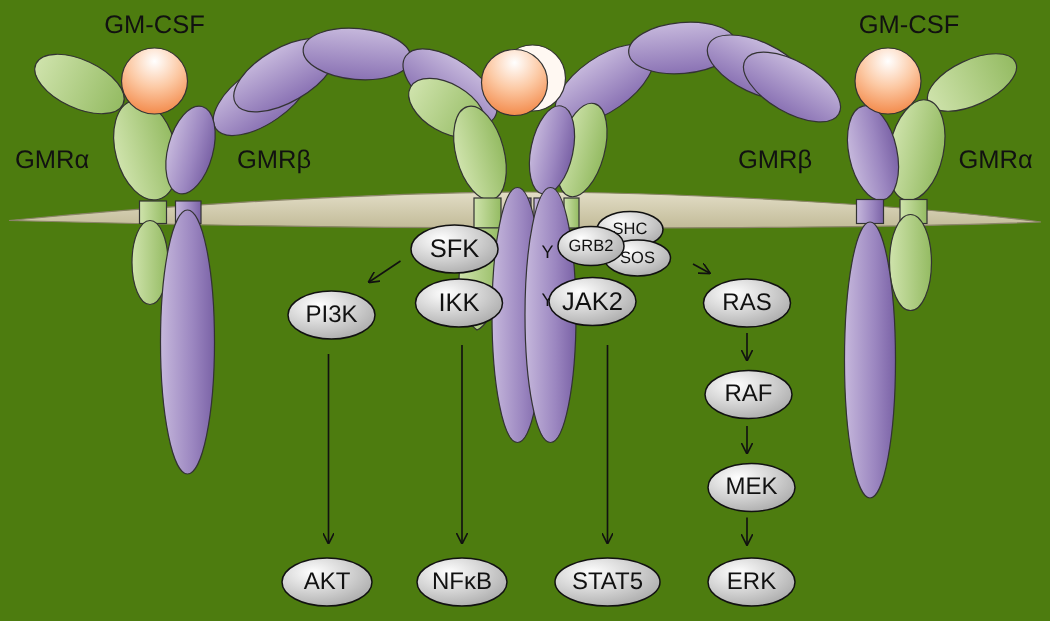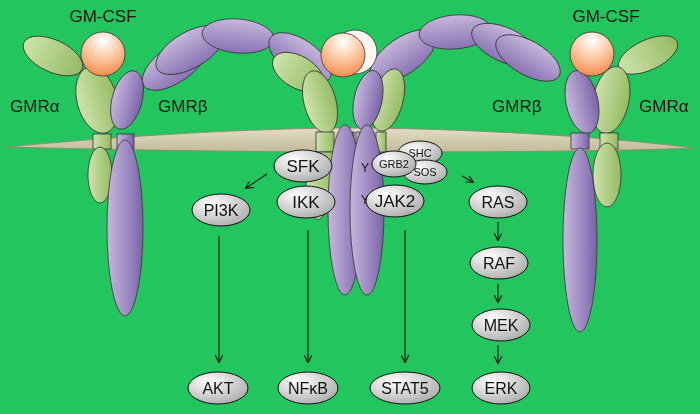--- a/index.html
+++ b/index.html
@@ -1,16 +1,16 @@
 <!DOCTYPE html>
 <html><head>
 <meta charset="utf-8">
 <style>
   html, body { margin: 0; padding: 0; background: #ffffff; }
-  #stage { position: relative; width: 700px; height: 414px; overflow: hidden; background: #22c55e; }
+  #stage { position: relative; width: 700px; height: 414px; overflow: hidden; background: #4d7c0f; }
   svg { position: absolute; left: 0; top: 0; }
   .lbl { font-family: "Liberation Sans", sans-serif; fill: #111; }
   .node-text { font-family: "Liberation Sans", sans-serif; fill: #111; text-anchor: middle; dominant-baseline: central; }
 </style>
 </head>
 <body>
 
 <div id="stage">
 <svg width="700" height="414" viewBox="0 0 700 414">
   <defs>

